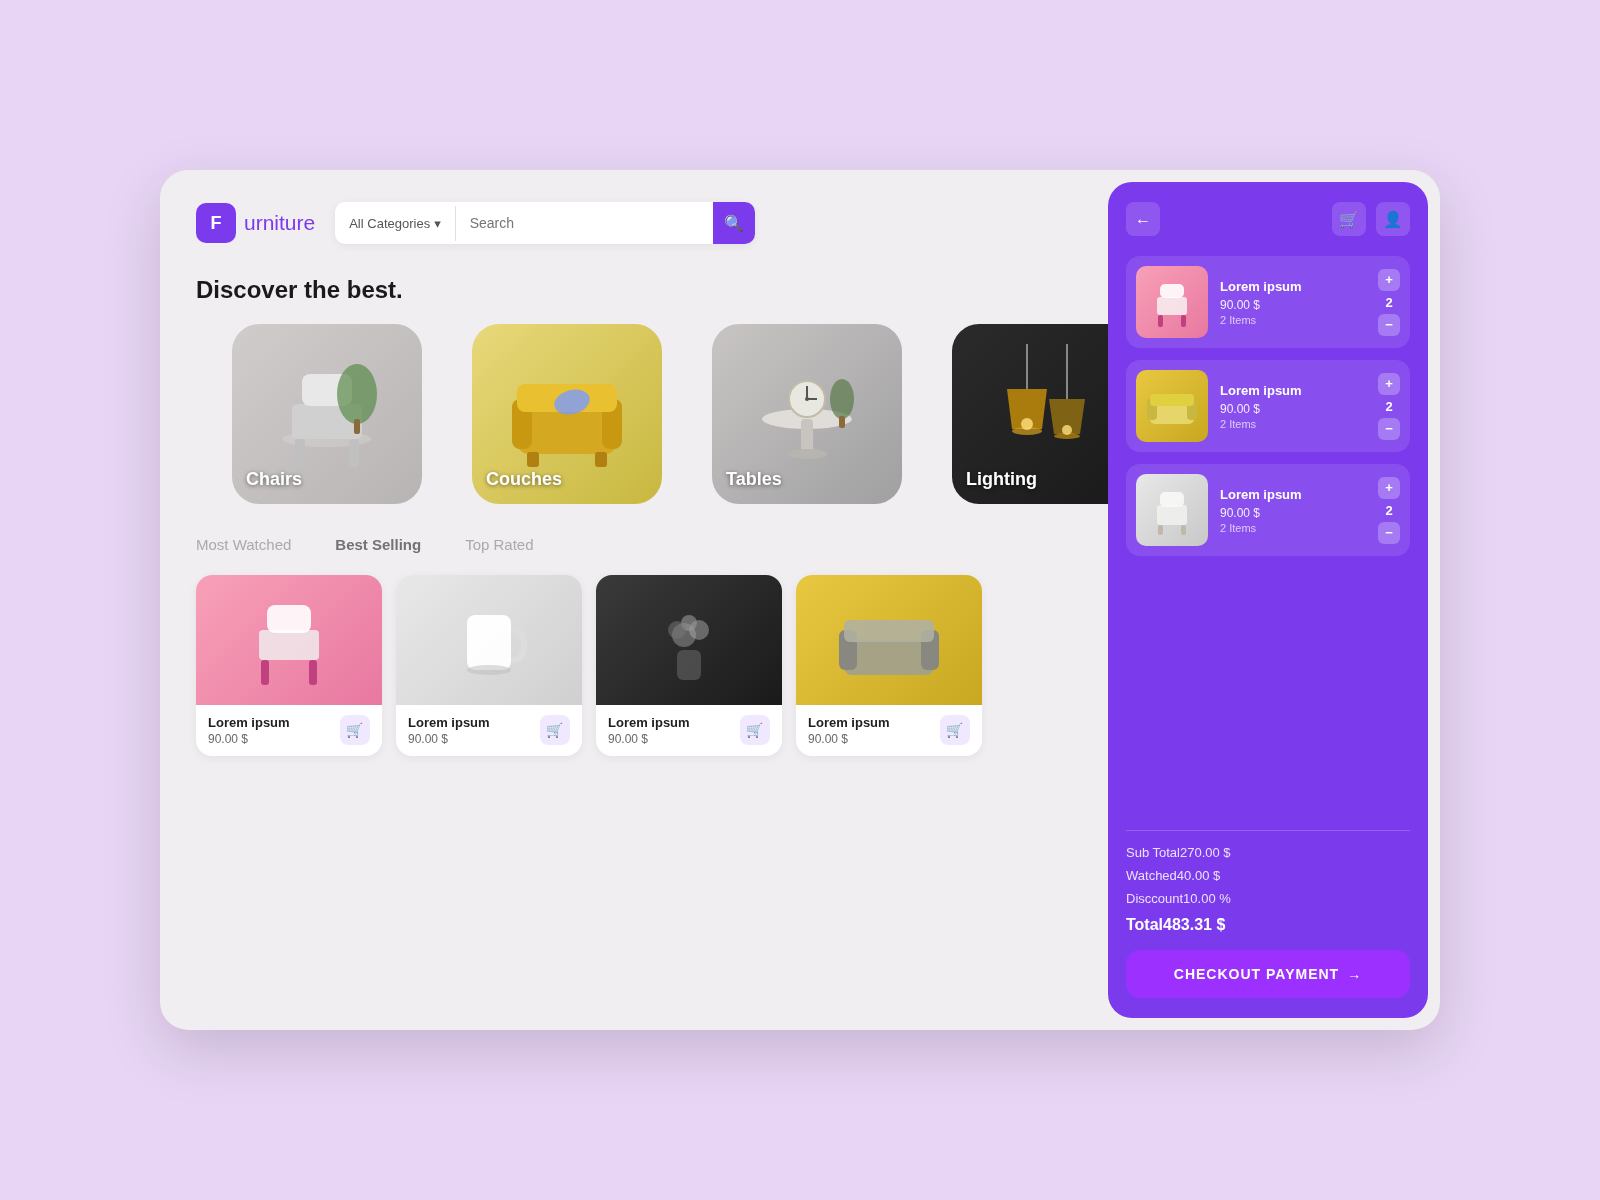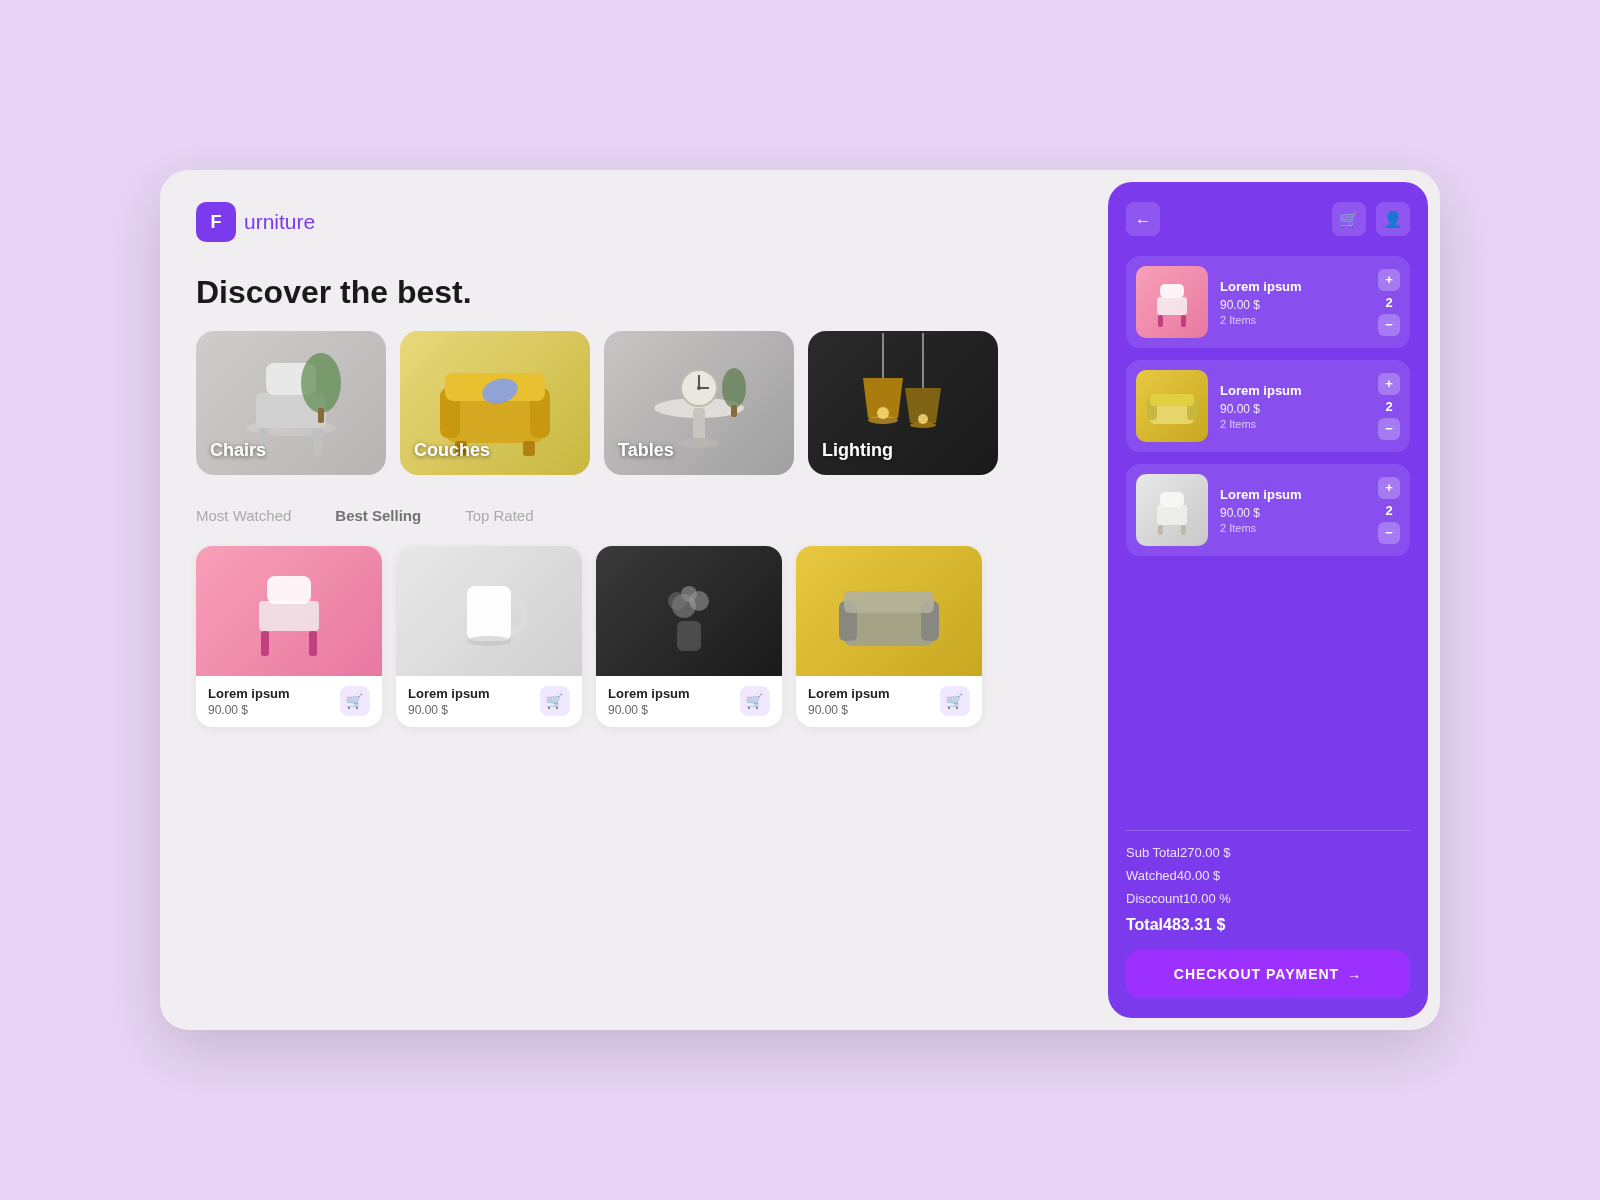--- a/index.html
+++ b/index.html
@@ -92,39 +92,40 @@
       border: none;
       cursor: pointer;
       display: flex;
       align-items: center;
       justify-content: center;
       color: white;
       font-size: 16px;
     }
     
     .discover-title {
-      font-size: 32px;
+      font-size: 24px;
       font-weight: 700;
       color: #1a1a1a;
       margin-bottom: 20px;
     }
     
     .categories {
       display: flex;
       gap: 14px;
       margin-bottom: 32px;
     }
     .category-card {
       width: 190px;
-      height: 144px;
-      border-radius: 18px;
+      height: 180px;
+      border-radius: 27px;
       overflow: hidden;
       position: relative;
       cursor: pointer;
       flex-shrink: 0;
+      margin-left: 36px;
     }
     .category-card .cat-bg {
       width: 100%;
       height: 100%;
       display: flex;
       align-items: center;
       justify-content: center;
     }
     .cat-chairs .cat-bg { background: linear-gradient(135deg, #d0cccc 0%, #b8b4b4 100%); }
     .cat-couches .cat-bg { background: linear-gradient(135deg, #e8d87a 0%, #c8b840 100%); }
@@ -365,20 +366,30 @@
 <div class="screen">
 
   <div class="main">
 
     <div class="header">
       <div class="logo">
         <div class="logo-box">
           <span>F</span>
         </div>
         <span class="logo-text">urniture</span>
+      </div>
+      <div class="search-bar">
+        <div class="search-category">
+          <span>All Categories</span>
+          <span>▾</span>
+        </div>
+        <input class="search-input" type="text" placeholder="Search" style="">
+        <button class="search-btn">
+          <span>🔍</span>
+        </button>
       </div>
     </div>
 
     <div class="discover-title">Discover the best.</div>
 
     <div class="categories">
       <div class="category-card cat-chairs">
         <div class="cat-bg">
           <svg width="140" height="140" viewBox="0 0 140 140">
 

